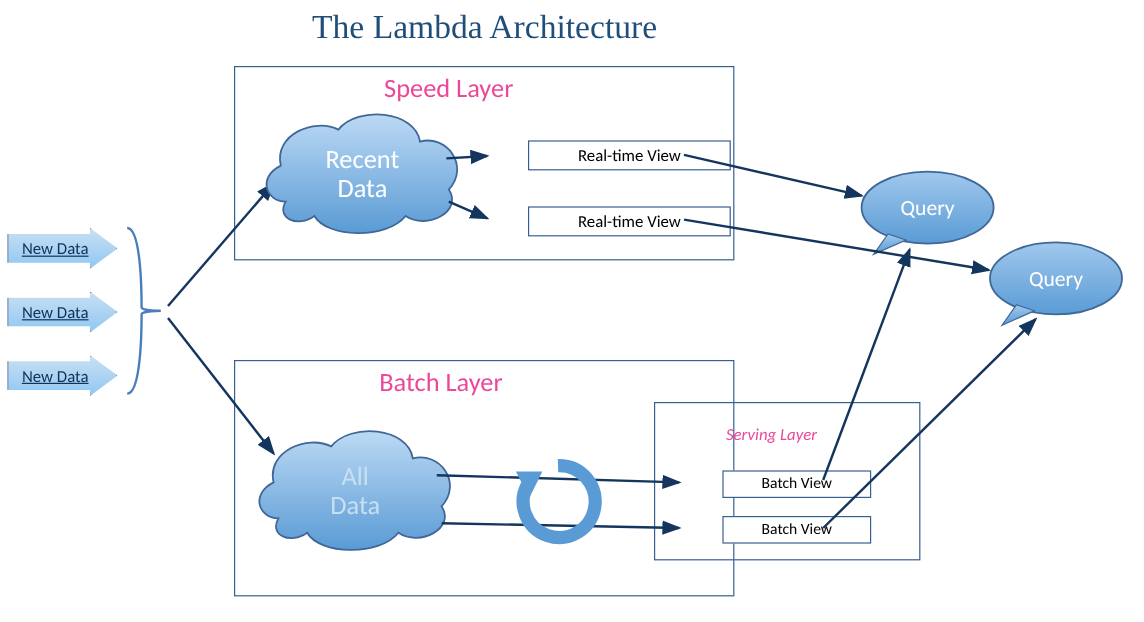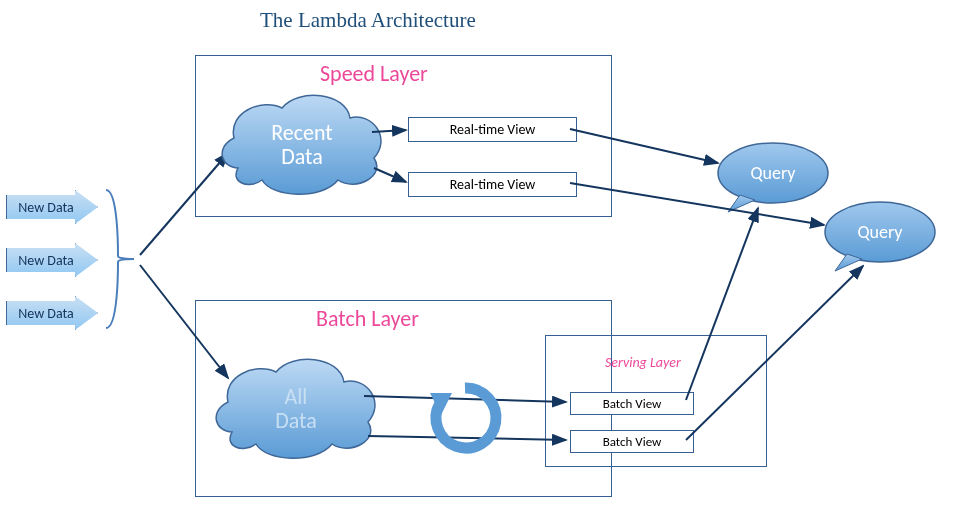--- a/index.html
+++ b/index.html
@@ -7,21 +7,21 @@
     width: 953px;
     height: 518px;
     font-family: Calibri, Arial, sans-serif;
     background: #fff;
     position: relative;
   }
   .title {
     position: absolute;
     left: 260px;
     top: 8px;
-    font-size: 21px;
+    font-size: 28px;
     color: #1f4e79;
     font-family: Georgia, 'Times New Roman', serif;
   }
   .layer-box {
     position: absolute;
     border: 1px solid #376092;
     background: transparent;
   }
   .layer-label {
     position: absolute;
@@ -29,35 +29,37 @@
     color: #ec4899;
   }
   .view-box {
     position: absolute;
     border: 1px solid #376092;
     padding: 3px 6px;
     font-size: 14px;
     color: #000;
     background: #fff;
     text-align: center;
+    margin-left: 32px;
   }
   .new-data-arrow {
     position: absolute;
     width: 92px;
     height: 34px;
     background: linear-gradient(to bottom, #c8dff3, #92c8f2);
     border: 1px solid #3f6797;
     clip-path: polygon(0% 15%, 75% 15%, 75% 0%, 100% 50%, 75% 100%, 75% 85%, 0% 85%);
     display: flex;
     align-items: center;
     justify-content: center;
     font-size: 14px;
     color: #12325b;
     padding-right: 12px;
     box-sizing: border-box;
+    text-decoration: underline;
   }
   .cloud-text {
     font-size: 22px;
     fill: #fff;
     text-anchor: middle;
   }
   .cloud-text-dark {
     font-size: 22px;
     fill: #c8dff3;
     text-anchor: middle;

